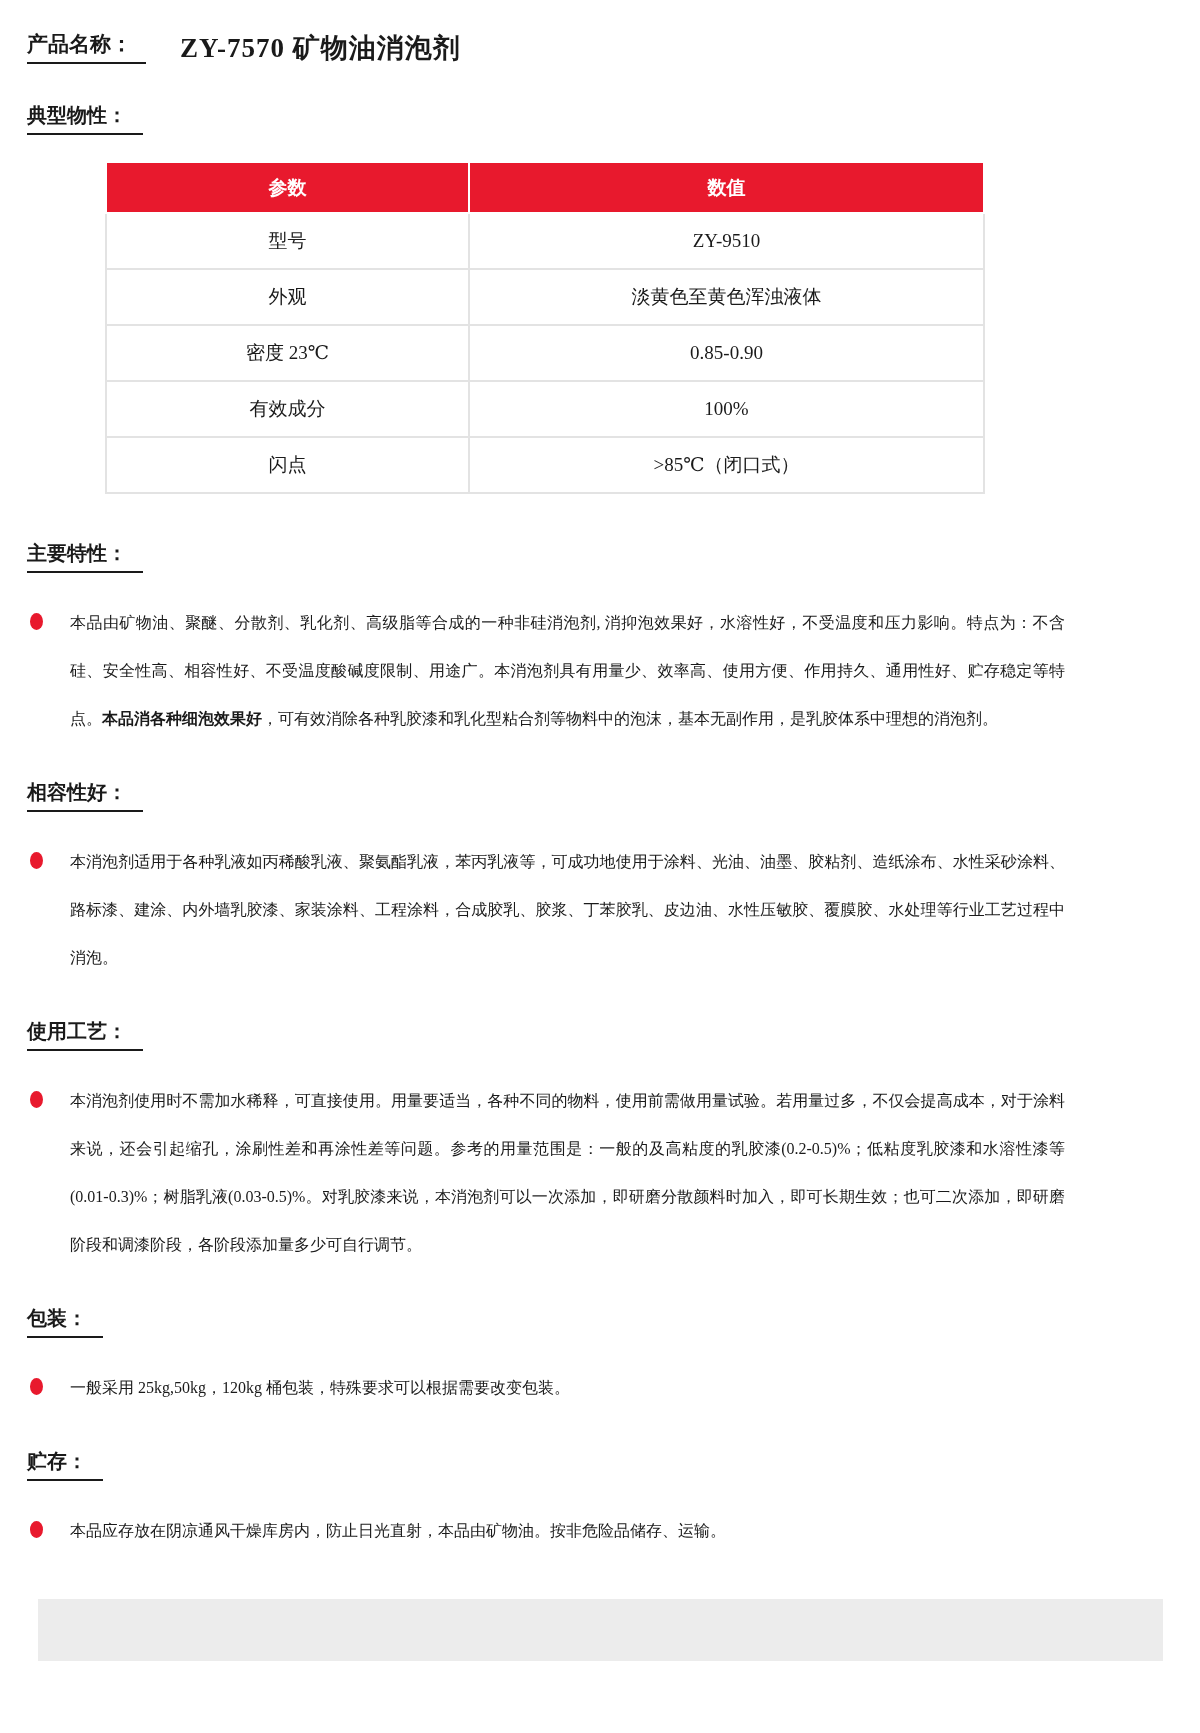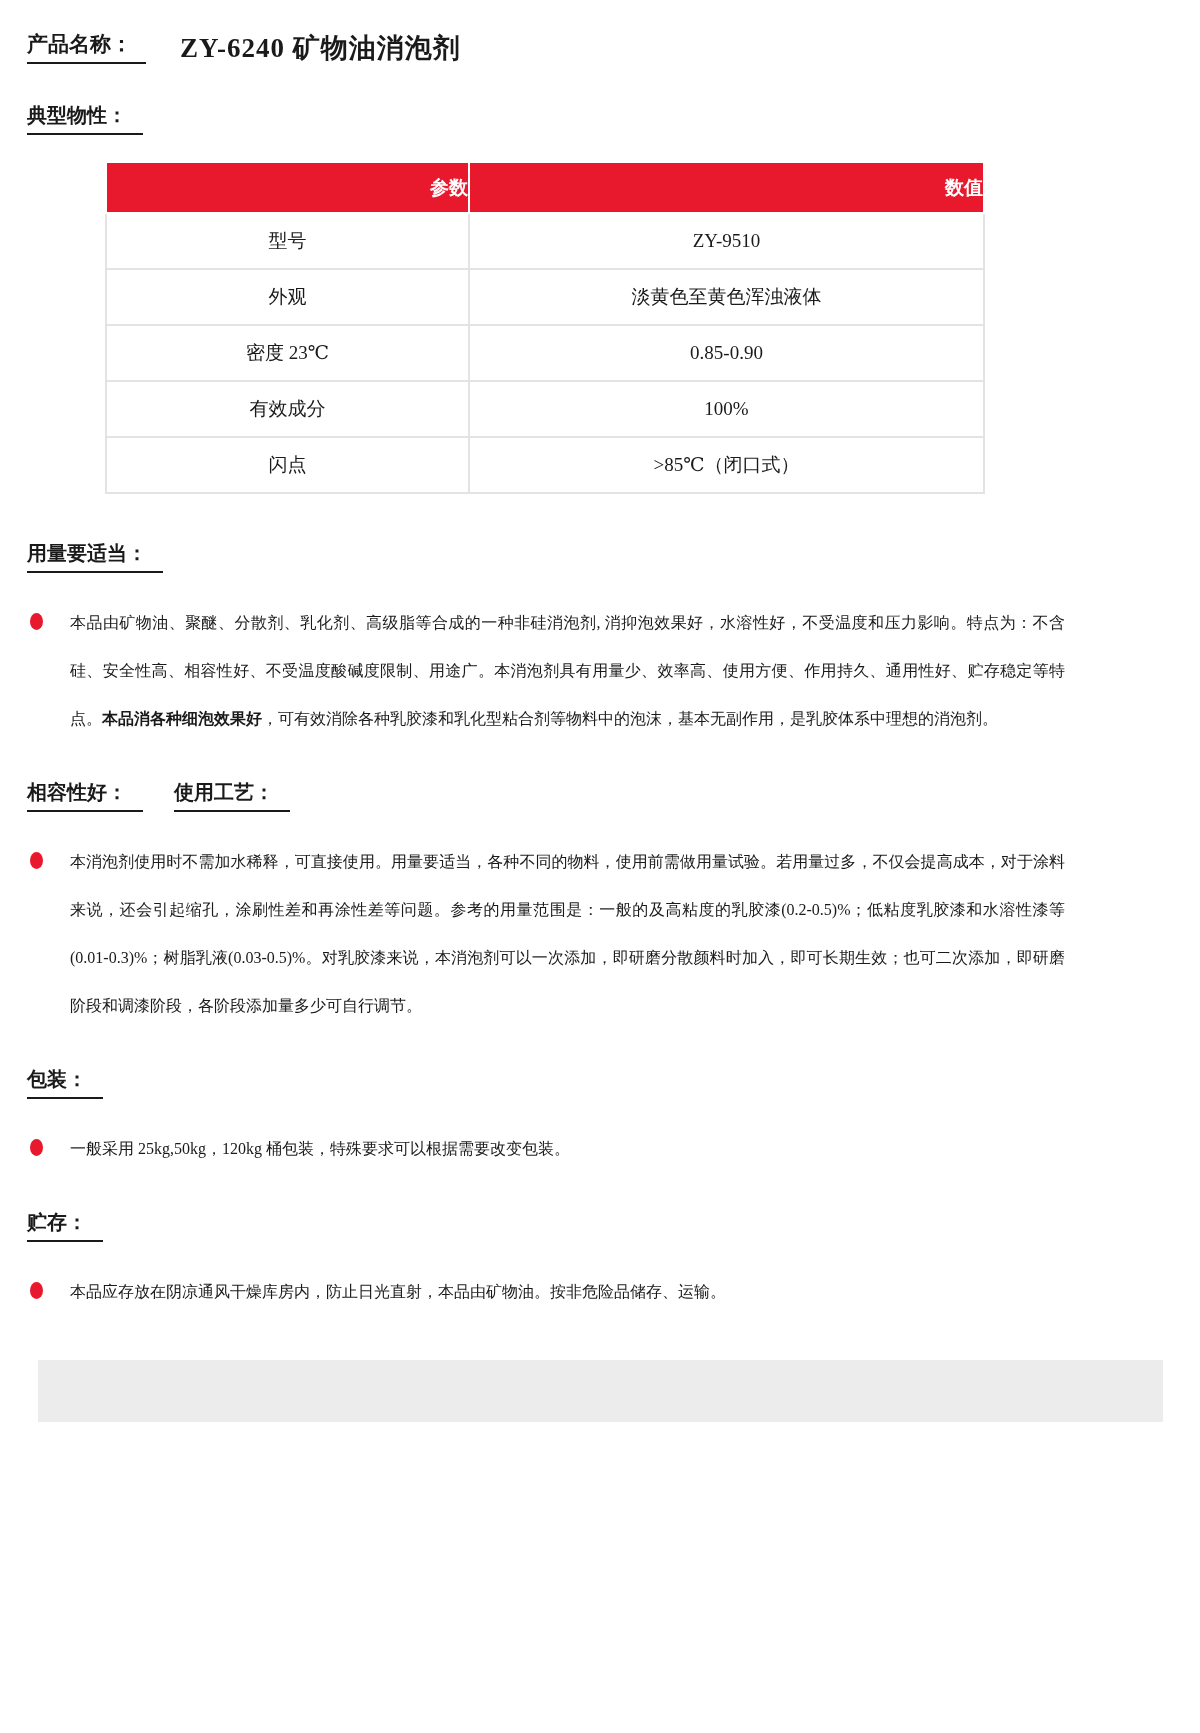--- a/index.html
+++ b/index.html
@@ -54,21 +54,21 @@
     width: 880px;
     border-collapse: collapse;
     font-size: 19px;
   }
   .props-table th {
     background: #e8192d;
     color: #ffffff;
     font-weight: bold;
     height: 51px;
     border: 2px solid #ffffff;
-    text-align: right;
+    text-align: center;
   }
   .props-table td {
     height: 56px;
     text-align: center;
     border: 2px solid #e3e3e3;
     background: #ffffff;
     color: #1a1a1a;
   }
   .props-table th:first-child, .props-table td:first-child { width: 363px; }
   .props-table { border: 2px solid #e3e3e3; }
@@ -109,21 +109,21 @@
   }
 </style>
 </head>
 <body>
 
 <div class="page">
 
   
   <div class="title-row">
     <span class="product-label">产品名称：</span>
-    <span class="product-title">ZY-6240 矿物油消泡剂</span>
+    <span class="product-title">ZY-7570 矿物油消泡剂</span>
   </div>
 
   
   <div class="section-heading">
     <span class="hd">典型物性：</span>
   </div>
 
   <table class="props-table">
     <thead>
       <tr>
@@ -150,30 +150,34 @@
         </tr>
         <tr>
           <td>闪点</td>
           <td>&gt;85℃（闭口式）</td>
         </tr>
       </tbody>
   </table>
 
   
   <div class="section-heading">
-    <span class="hd">用量要适当：</span>
+    <span class="hd">主要特性：</span>
   </div>
   <div class="bullet-row">
     <span class="bullet-dot"></span>
     <div class="bullet-text"><span>本品由矿物油、聚醚、分散剂、乳化剂、高级脂等合成的一种非硅消泡剂, 消抑泡效果好，水溶性好，不受温度和压力影响。特点为：不含硅、安全性高、相容性好、不受温度酸碱度限制、用途广。本消泡剂具有用量少、效率高、使用方便、作用持久、通用性好、贮存稳定等特点。</span><span class="bold-seg">本品消各种细泡效果好</span><span>，可有效消除各种乳胶漆和乳化型粘合剂等物料中的泡沫，基本无副作用，是乳胶体系中理想的消泡剂。</span></div>
   </div>
 
   
   <div class="section-heading">
     <span class="hd">相容性好：</span>
+  </div>
+  <div class="bullet-row">
+    <span class="bullet-dot"></span>
+    <div class="bullet-text">本消泡剂适用于各种乳液如丙稀酸乳液、聚氨酯乳液，苯丙乳液等，可成功地使用于涂料、光油、油墨、胶粘剂、造纸涂布、水性采砂涂料、路标漆、建涂、内外墙乳胶漆、家装涂料、工程涂料，合成胶乳、胶浆、丁苯胶乳、皮边油、水性压敏胶、覆膜胶、水处理等行业工艺过程中消泡。</div>
   </div>
 
   
   <div class="section-heading">
     <span class="hd">使用工艺：</span>
   </div>
   <div class="bullet-row">
     <span class="bullet-dot"></span>
     <div class="bullet-text">本消泡剂使用时不需加水稀释，可直接使用。用量要适当，各种不同的物料，使用前需做用量试验。若用量过多，不仅会提高成本，对于涂料来说，还会引起缩孔，涂刷性差和再涂性差等问题。参考的用量范围是：一般的及高粘度的乳胶漆(0.2-0.5)%；低粘度乳胶漆和水溶性漆等(0.01-0.3)%；树脂乳液(0.03-0.5)%。对乳胶漆来说，本消泡剂可以一次添加，即研磨分散颜料时加入，即可长期生效；也可二次添加，即研磨阶段和调漆阶段，各阶段添加量多少可自行调节。</div>
   </div>

